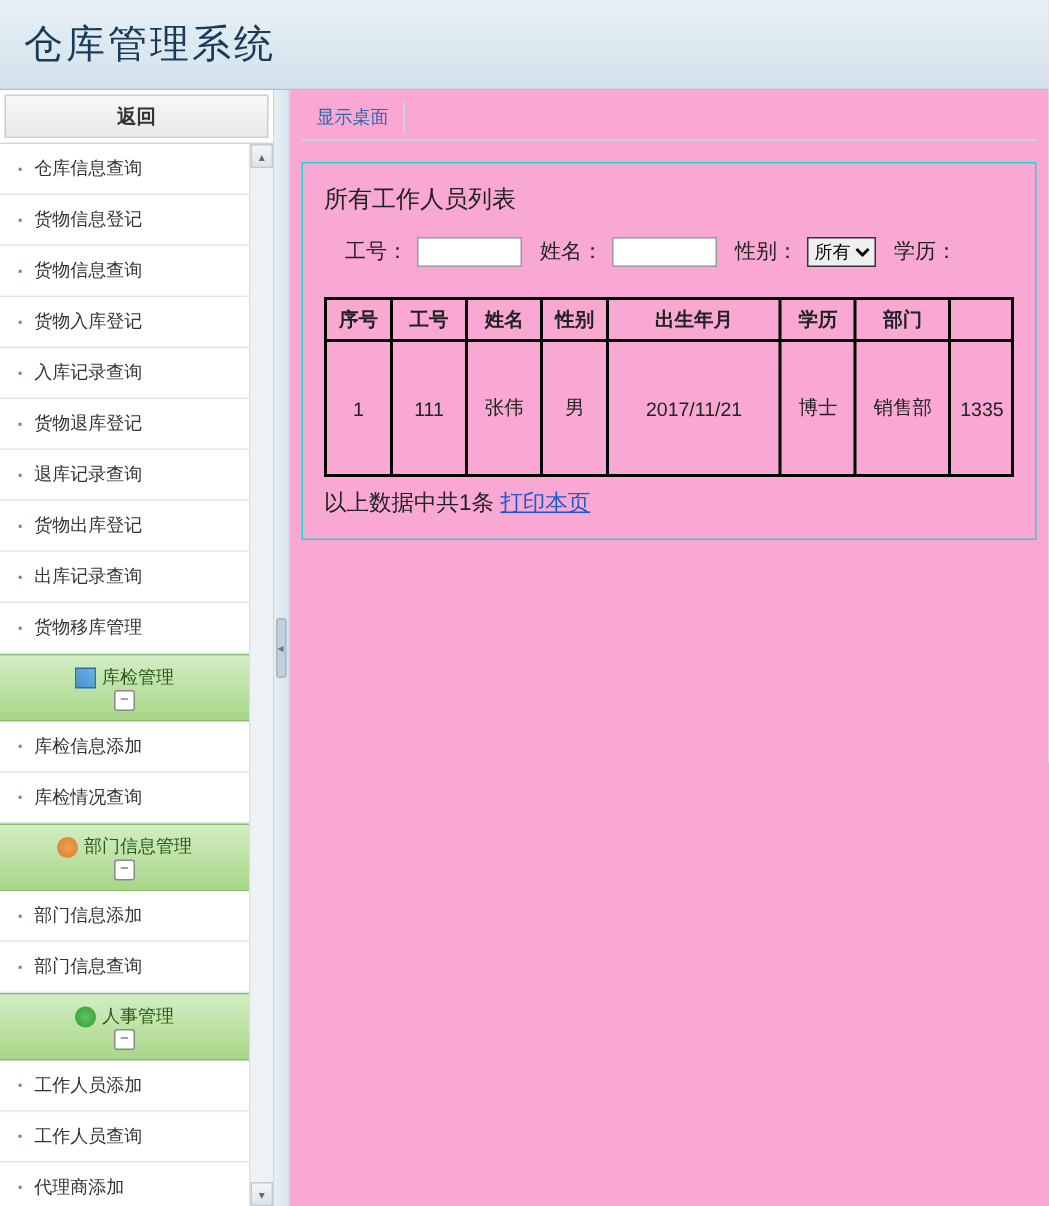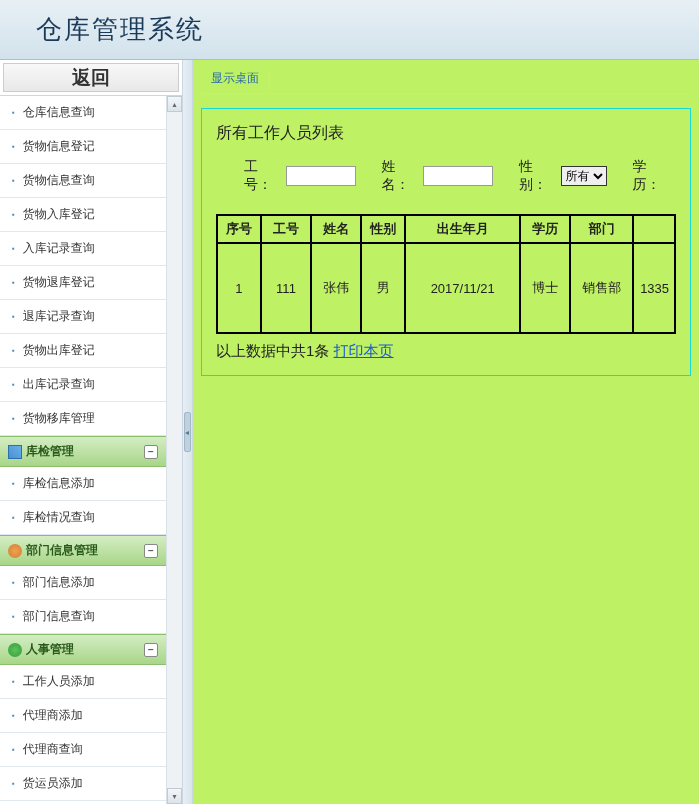--- a/index.html
+++ b/index.html
@@ -1,50 +1,50 @@
 <!DOCTYPE html>
 <html><head>
   <meta charset="utf-8">
   <style>
     * { margin: 0; padding: 0; box-sizing: border-box; }
     body { font-family: "Microsoft YaHei", Arial, sans-serif; font-size: 12px; background: #fff; width: 699px; height: 804px; overflow: hidden; }
     
-    .header { background: linear-gradient(to bottom, #e8f0f5, #d2e2ec); height: 60px; padding: 12px 36px; border-bottom: 1px solid #a8c0d0; }
+    .header { background: linear-gradient(to bottom, #e8f0f5, #d2e2ec); height: 60px; padding: 12px 16px; border-bottom: 1px solid #a8c0d0; }
     .header-title { font-size: 26px; color: #1a3a5a; font-weight: normal; letter-spacing: 2px; }
     
     .main { display: flex; height: 744px; }
     
     .sidebar { width: 183px; background: #fff; border-right: 1px solid #cbd8e3; display: flex; flex-direction: column; }
     
     .btn-row { display: flex; height: 36px; border-bottom: 1px solid #cbd8e3; }
-    .btn-top { flex: 1; background: linear-gradient(to bottom, #f8f8f8, #e8e8e8); border: 1px solid #ccc; margin: 3px; font-size: 19px; font-weight: bold; color: #333; cursor: pointer; }
+    .btn-top { flex: 1; background: linear-gradient(to bottom, #f8f8f8, #e8e8e8); border: 1px solid #ccc; margin: 3px; font-size: 13px; font-weight: bold; color: #333; cursor: pointer; }
     
     .menu-list { flex: 1; overflow-y: auto; }
     .menu-item { padding: 8px 12px; border-bottom: 1px solid #e0e8ef; color: #333; cursor: pointer; display: flex; align-items: center; }
     .menu-item::before { content: "▪"; color: #5a8ab0; margin-right: 8px; font-size: 8px; }
     
-    .section-header { background: linear-gradient(to bottom, #d4edc4, #a8d688); padding: 6px 8px; font-weight: bold; color: #2a5a1a; border-top: 1px solid #8abe6a; border-bottom: 1px solid #8abe6a; display: flex; align-items: center; justify-content: space-between; cursor: pointer; }
+    .section-header { background: linear-gradient(to bottom, #d4edc4, #a8d688); padding: 6px 8px; font-weight: normal; color: #2a5a1a; border-top: 1px solid #8abe6a; border-bottom: 1px solid #8abe6a; display: flex; align-items: center; justify-content: space-between; cursor: pointer; flex-direction: column; }
     .section-icon { display: inline-flex; align-items: center; gap: 4px; }
     .sec-ico { width: 14px; height: 14px; display: inline-block; }
     .collapse-btn { width: 14px; height: 14px; background: #fff; border: 1px solid #888; border-radius: 2px; display: inline-flex; align-items: center; justify-content: center; font-size: 10px; line-height: 1; color: #555; }
     
     .splitter { width: 10px; background: linear-gradient(to right, #e8eff4, #d8e4ec); border-right: 1px solid #cbd8e3; position: relative; cursor: col-resize; }
     .splitter-handle { position: absolute; top: 50%; left: 1px; transform: translateY(-50%); width: 7px; height: 40px; background: #c0d0dc; border: 1px solid #a0b8c8; border-radius: 2px; }
     .splitter-handle::before { content: "◂"; position: absolute; top: 50%; left: 0; transform: translateY(-50%); font-size: 8px; color: #5a7a90; }
     
-    .content { flex: 1; background: #bef264; padding: 4px 8px; overflow: hidden; }
+    .content { flex: 1; background: #f9a8d4; padding: 4px 8px; overflow: hidden; }
     
     .tabs { border-bottom: 1px solid #cbd8e3; padding: 4px 0; }
     .tab { display: inline-block; padding: 2px 10px; color: #2a6aaa; font-size: 12px; cursor: pointer; border-right: 1px solid #cbd8e3; }
     
     .panel { border: 1px solid #18d8d8; margin-top: 14px; padding: 14px; }
     .panel-title { font-size: 16px; color: #222; margin-bottom: 10px; }
     
     .filter-row { display: flex; align-items: center; gap: 6px; padding: 4px 8px; font-size: 14px; color: #222; }
-    .filter-row label { margin-left: 20px; }
+    .filter-row label { margin-left: 6px; }
     .filter-input { border: 1px solid #999; height: 20px; width: 70px; padding: 0 4px; }
     .filter-select { border: 1px solid #333; height: 20px; font-size: 12px; }
     
     .data-table { border-collapse: collapse; width: 100%; margin-top: 16px; table-layout: fixed; border-radius: 21px; }
     .data-table th, .data-table td { border: 2px solid #000; padding: 4px 6px; text-align: center; font-size: 13px; color: #222; overflow: hidden; white-space: nowrap; }
     .data-table th { font-weight: bold; height: 24px; }
     .data-table td { height: 90px; }
     
     .footer-text { margin-top: 8px; font-size: 15px; color: #222; }
     .footer-text a { color: #1a5acc; text-decoration: underline; cursor: pointer; }
@@ -103,20 +103,21 @@
         <div class="menu-item">部门信息查询</div>
 
         <div class="section-header">
           <span class="section-icon">
               <span class="sec-ico" style="background:radial-gradient(circle,#60c060,#30a030);border-radius:50%;"></span>
               <span>人事管理</span>
             </span>
           <span class="collapse-btn">−</span>
         </div>
         <div class="menu-item">工作人员添加</div>
+        <div class="menu-item">工作人员查询</div>
         <div class="menu-item">代理商添加</div>
         <div class="menu-item">代理商查询</div>
         <div class="menu-item">货运员添加</div>
 
       </div>
       <div class="sidebar-scroll">
         <div class="sbtn">▴</div>
         <div class="strack"></div>
         <div class="sbtn">▾</div>
       </div>

